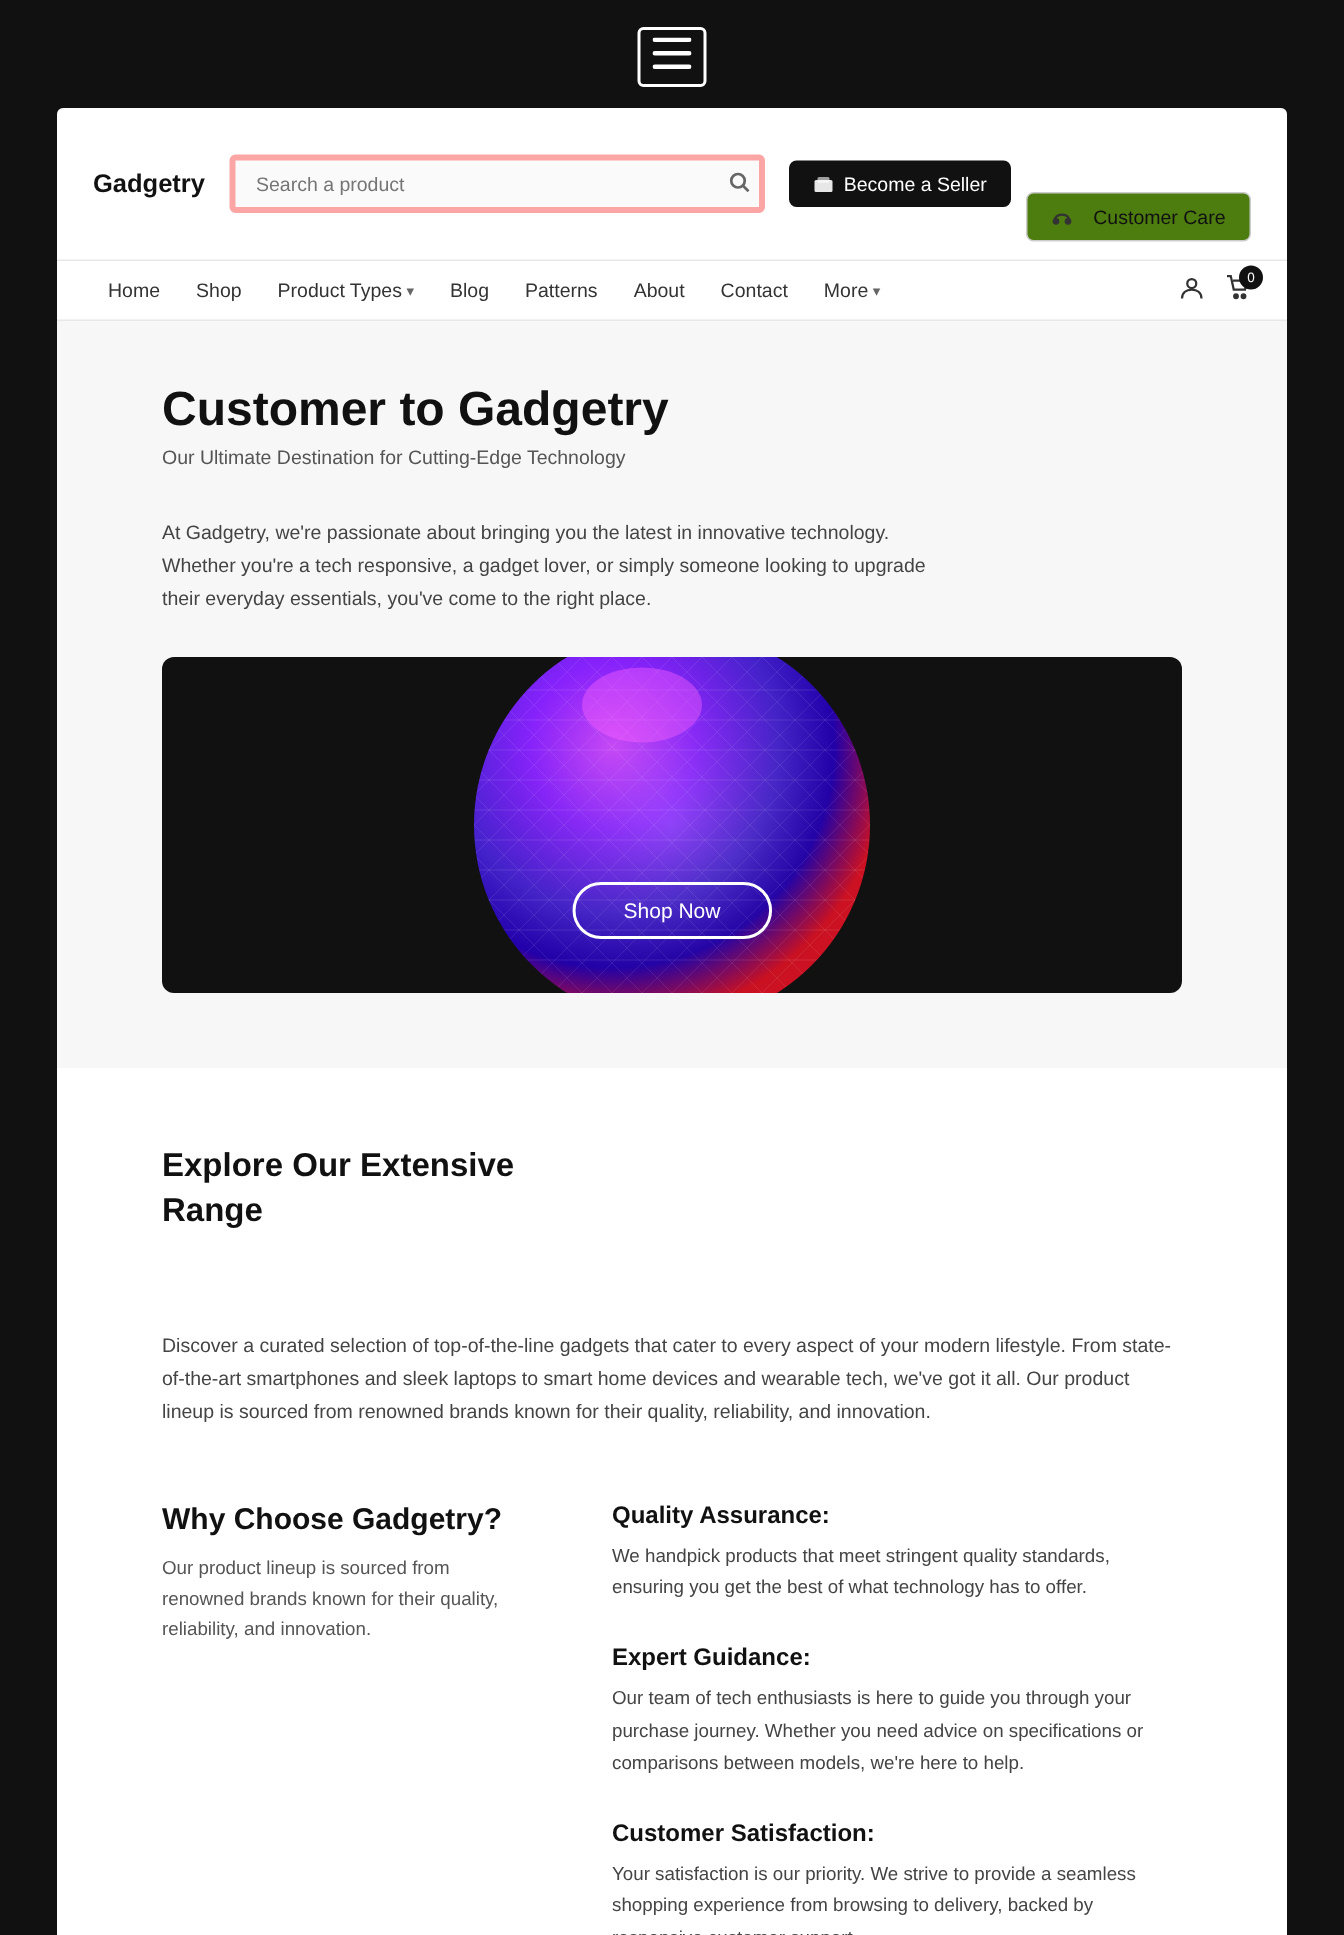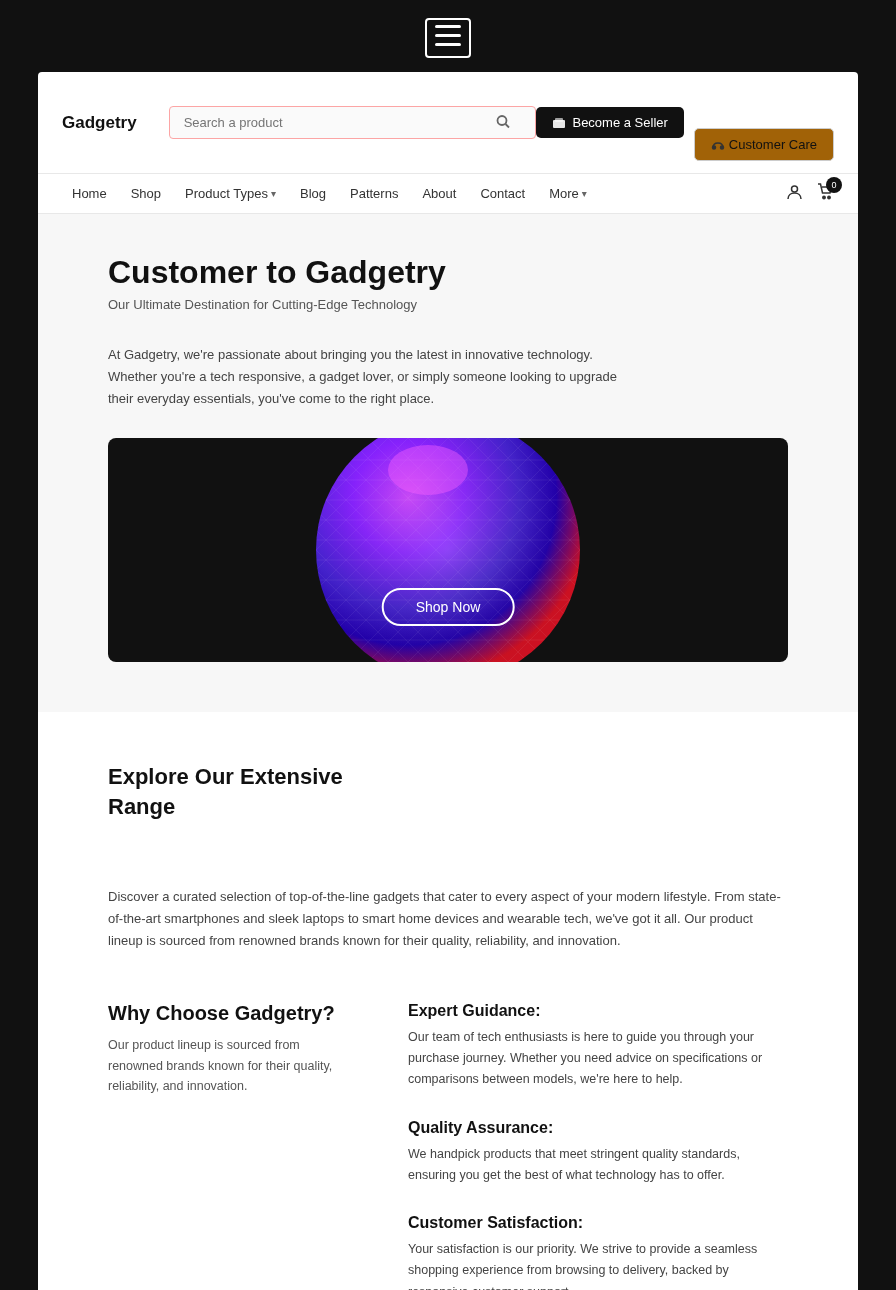--- a/index.html
+++ b/index.html
@@ -44,27 +44,26 @@
       white-space: nowrap;
     }
     .search-wrapper {
       flex: 1;
       position: relative;
       max-width: 380px;
     }
     .search-input {
       width: 100%;
       padding: 8px 36px 8px 14px;
-      border: 1px solid #fca5a5;
+      border: 4px solid #fca5a5;
       border-radius: 4px;
       font-size: 13px;
       color: #555;
       outline: none;
       background: #fafafa;
-      margin-left: 16px;
     }
     .search-icon-btn {
       position: absolute;
       right: 10px;
       top: 50%;
       transform: translateY(-50%);
       background: none;
       border: none;
       cursor: pointer;
       color: #666;
@@ -83,30 +82,30 @@
       padding: 8px 16px;
       border-radius: 5px;
       font-size: 13px;
       cursor: pointer;
       display: flex;
       align-items: center;
       gap: 6px;
       white-space: nowrap;
     }
     .btn-care {
-      background: #a16207;
+      background: #4d7c0f;
       color: #111;
       border: 1.5px solid #ccc;
       padding: 8px 16px;
       border-radius: 5px;
       font-size: 13px;
       cursor: pointer;
       display: flex;
       align-items: center;
-      gap: 4px;
+      gap: 14px;
       white-space: nowrap;
       margin-top: 44px;
     }
 
     
     .site-nav {
       display: flex;
       align-items: center;
       padding: 0 24px;
       border-bottom: 1px solid #e8e8e8;
@@ -458,26 +457,26 @@
     </div>
   </div>
 
   <div class="why-section">
     <div class="why-left">
       <h2>Why Choose Gadgetry?</h2>
       <p>Our product lineup is sourced from renowned brands known for their quality, reliability, and innovation.</p>
     </div>
     <div class="why-right">
       <div class="feature-block">
+        <h3>Quality Assurance:</h3>
+        <p>We handpick products that meet stringent quality standards, ensuring you get the best of what technology has to offer.</p>
+      </div>
+      <div class="feature-block">
         <h3>Expert Guidance:</h3>
         <p>Our team of tech enthusiasts is here to guide you through your purchase journey. Whether you need advice on specifications or comparisons between models, we're here to help.</p>
-      </div>
-      <div class="feature-block">
-        <h3>Quality Assurance:</h3>
-        <p>We handpick products that meet stringent quality standards, ensuring you get the best of what technology has to offer.</p>
       </div>
       <div class="feature-block">
         <h3>Customer Satisfaction:</h3>
         <p>Your satisfaction is our priority. We strive to provide a seamless shopping experience from browsing to delivery, backed by responsive customer support.</p>
       </div>
     </div>
   </div>
 
 </div>
 

